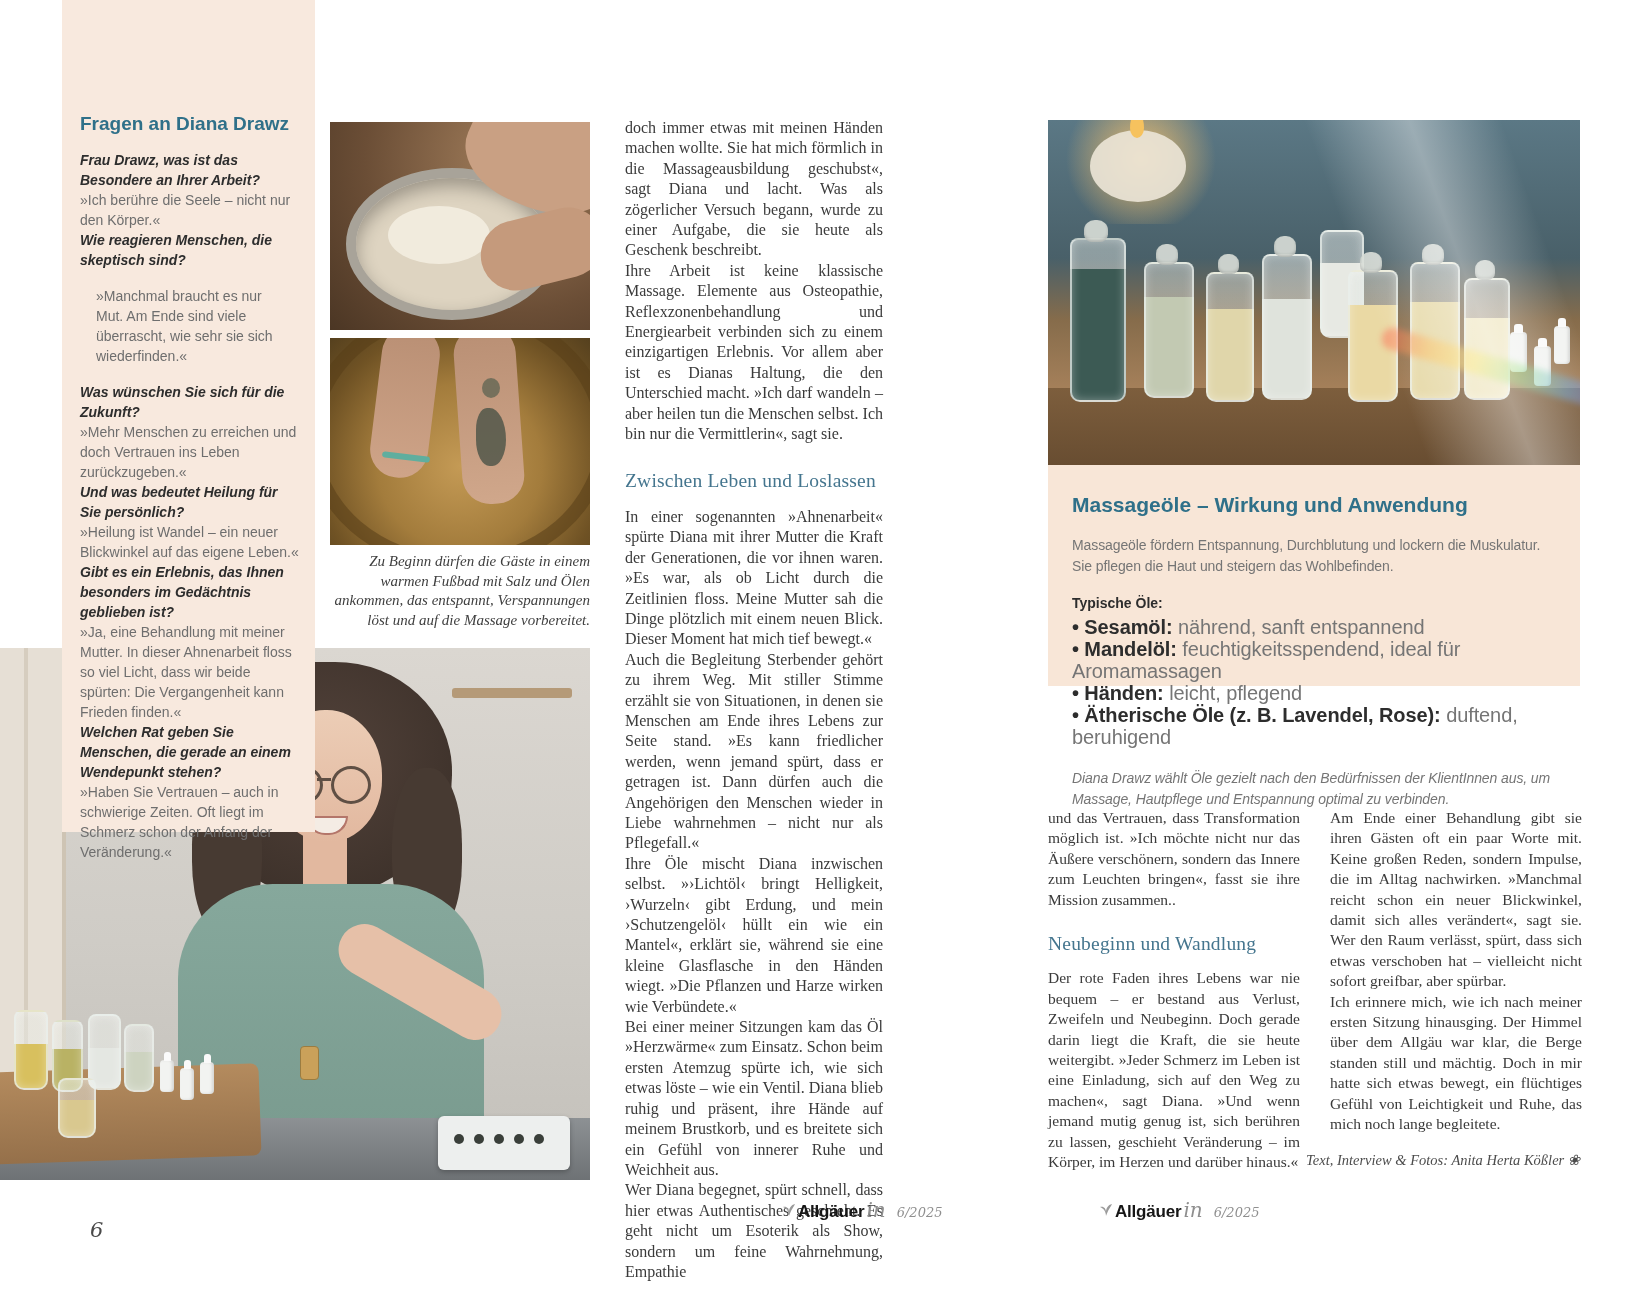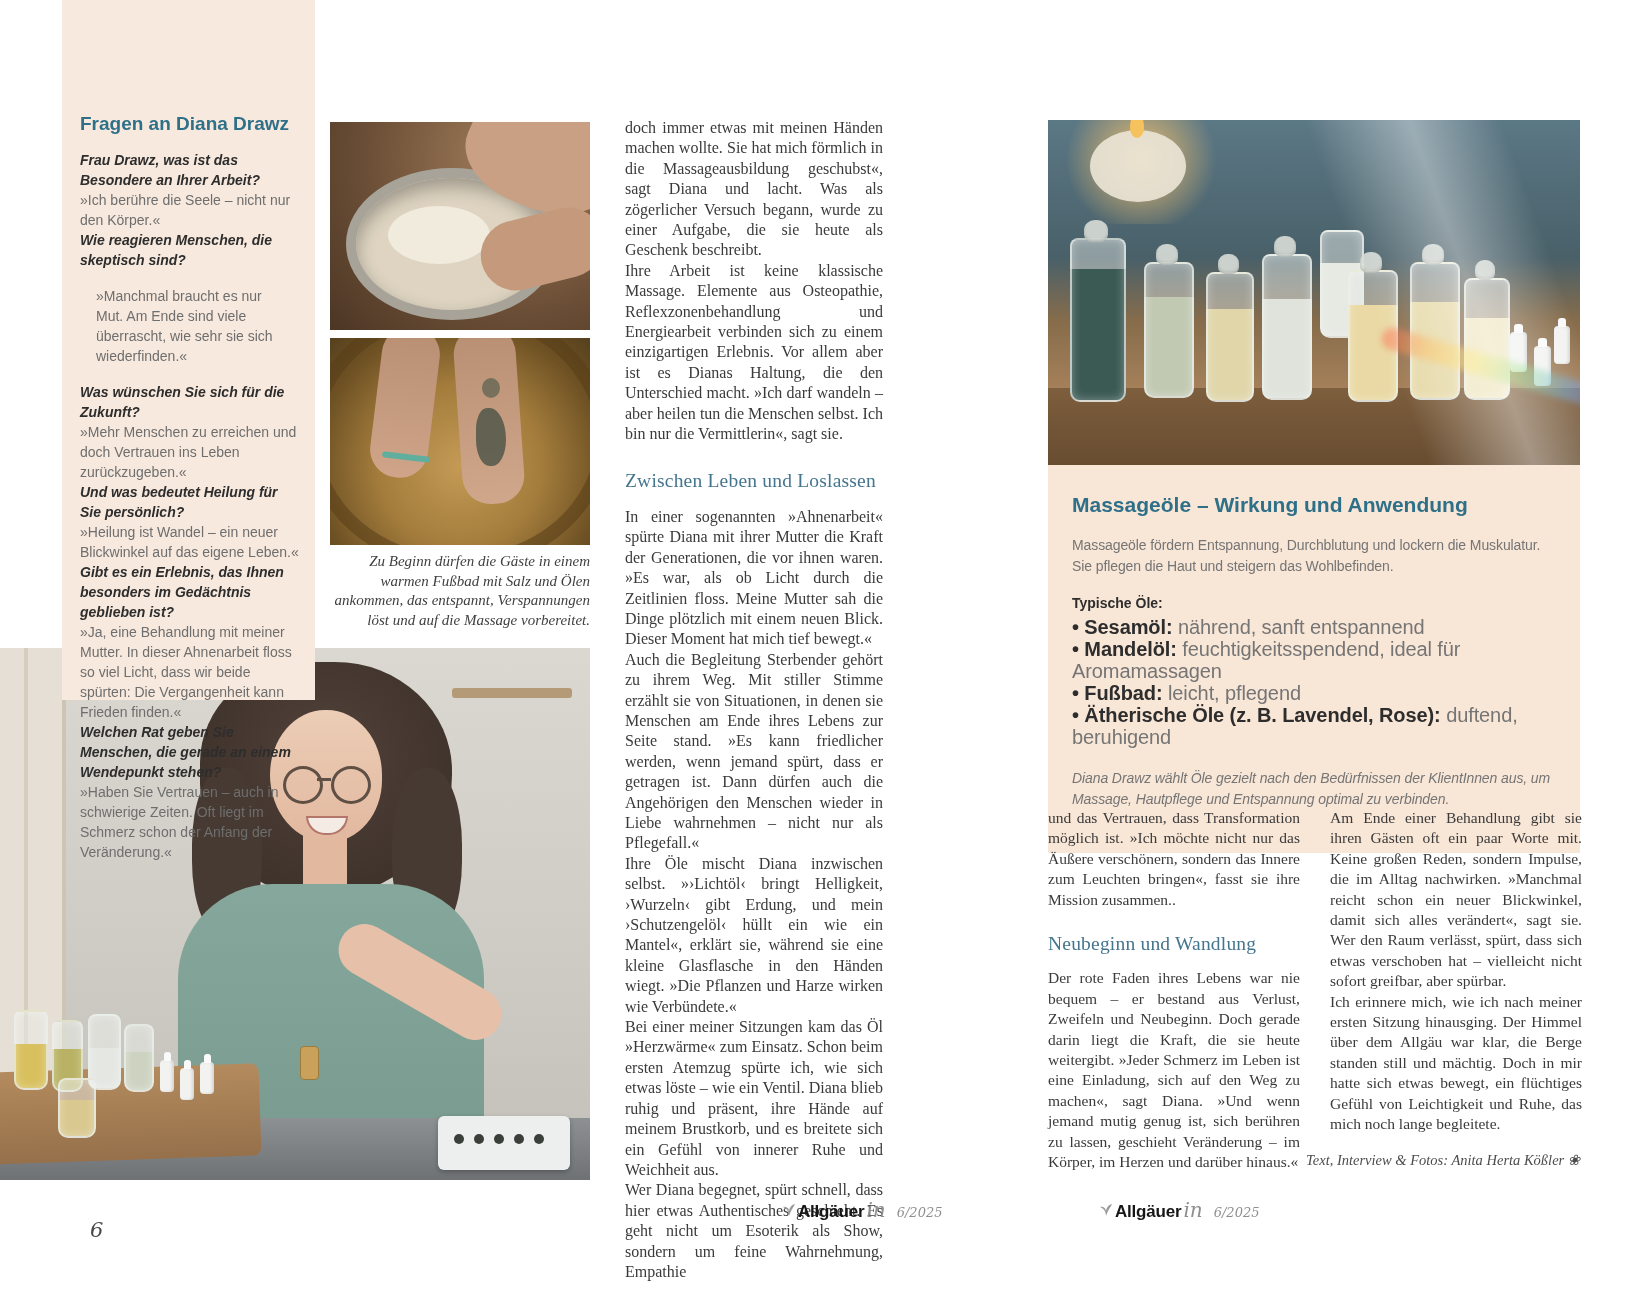--- a/index.html
+++ b/index.html
@@ -2,38 +2,38 @@
 <html lang="de"><head>
 <meta charset="utf-8">
 <style>
   html,body{margin:0;padding:0;background:#ffffff;}
   .canvas{position:relative;width:1640px;height:1291px;background:#ffffff;overflow:hidden;
           font-family:"Liberation Sans",sans-serif;}
   .abs{position:absolute;}
   .ph{position:absolute;}
 
   
-  .sidebar-box{left:62px;top:0;width:253px;height:700px;background:#f8e9de;
+  .sidebar-box{left:62px;top:0;width:253px;height:832px;background:#f8e9de;
                box-sizing:border-box;padding:112px 16px 0 18px;z-index:5;}
   .sidebar-title{font-size:19px;font-weight:bold;color:#2f7089;margin:0 0 14px 0;line-height:24px;}
   .qa-q{font-size:14px;line-height:20px;font-weight:bold;font-style:italic;color:#2d2d2d;}
   .qa-a{font-size:14px;line-height:20px;color:#6e6e6e;}
 
   
   .serif{font-family:"Liberation Serif",serif;color:#3a3a3a;}
   .article-col{left:625px;top:118px;width:258px;font-size:16px;line-height:20.4px;text-align:justify;}
   .article-col p{margin:0;}
   .serif-heading{font-family:"Liberation Serif",serif;font-weight:normal;font-size:19.5px;
                  color:#44758e;letter-spacing:.2px;text-align:left;margin:26px 0 16px 0;}
 
   .caption{left:330px;top:552px;width:260px;font-family:"Liberation Serif",serif;
            font-style:italic;font-size:15px;line-height:19.5px;color:#3f3f3f;text-align:right;}
 
   
-  .infobox{left:1048px;top:465px;width:532px;height:388px;background:#f8e6d7;
+  .infobox{left:1048px;top:465px;width:532px;height:221px;background:#f8e6d7;
            box-sizing:border-box;padding:28px 28px 0 24px;}
   .infobox-title{font-size:21px;font-weight:bold;color:#2f7089;margin:0 0 18px 0;}
   .infobox-text{font-size:14px;line-height:21px;color:#757575;letter-spacing:-.1px;margin:0;}
   .list-title{font-size:14px;line-height:21px;font-weight:bold;color:#2d2d2d;margin:16px 0 2px 0;}
   .oils{list-style:none;margin:0;padding:0;}
   .oil-item{font-size:20px;line-height:22px;color:#757575;letter-spacing:-.1px;}
   .oil-item::before{content:"• ";color:#2d2d2d;font-weight:bold;}
   .oil-term{font-weight:bold;color:#2d2d2d;}
   .infobox-outro{margin-top:20px;font-style:italic;}
 
@@ -198,21 +198,21 @@
     <div class="ph" style="left:0;top:0;width:532px;height:345px;background:linear-gradient(70deg,transparent 58%,rgba(255,255,255,.4) 74%,transparent 88%);"></div>
   </div>
 
   <section class="abs infobox">
     <h2 class="infobox-title">Massageöle – Wirkung und Anwendung</h2>
     <p class="infobox-text">Massageöle fördern Entspannung, Durchblutung und lockern die Muskulatur. Sie pflegen die Haut und steigern das Wohlbefinden.</p>
     <p class="list-title">Typische Öle:</p>
     <ul class="oils">
       <li class="oil-item"><span class="oil-term">Sesamöl:</span> <span>nährend, sanft entspannend</span></li>
       <li class="oil-item"><span class="oil-term">Mandelöl:</span> <span>feuchtigkeitsspendend, ideal für Aromamassagen</span></li>
-      <li class="oil-item"><span class="oil-term">Fußbad:</span> <span>leicht, pflegend</span></li>
+      <li class="oil-item"><span class="oil-term">Händen:</span> <span>leicht, pflegend</span></li>
       <li class="oil-item"><span class="oil-term">Ätherische Öle (z. B. Lavendel, Rose):</span> <span>duftend, beruhigend</span></li>
     </ul>
     <p class="infobox-text infobox-outro">Diana Drawz wählt Öle gezielt nach den Bedürfnissen der KlientInnen aus, um Massage, Hautpflege und Entspannung optimal zu verbinden.</p>
   </section>
 
   <div class="abs closing-cols">
     <div class="ccol">
       <p>und das Vertrauen, dass Transformation möglich ist. »Ich möchte nicht nur das Äußere verschönern, sondern das Innere zum Leuchten bringen«, fasst sie ihre Mission zusammen..</p>
       <h3 class="serif-heading">Neubeginn und Wandlung</h3>
       <p>Der rote Faden ihres Lebens war nie bequem – er bestand aus Verlust, Zweifeln und Neubeginn. Doch gerade darin liegt die Kraft, die sie heute weitergibt. »Jeder Schmerz im Leben ist eine Einladung, sich auf den Weg zu machen«, sagt Diana. »Und wenn jemand mutig genug ist, sich berühren zu lassen, geschieht Veränderung – im Körper, im Herzen und darüber hinaus.«</p>

